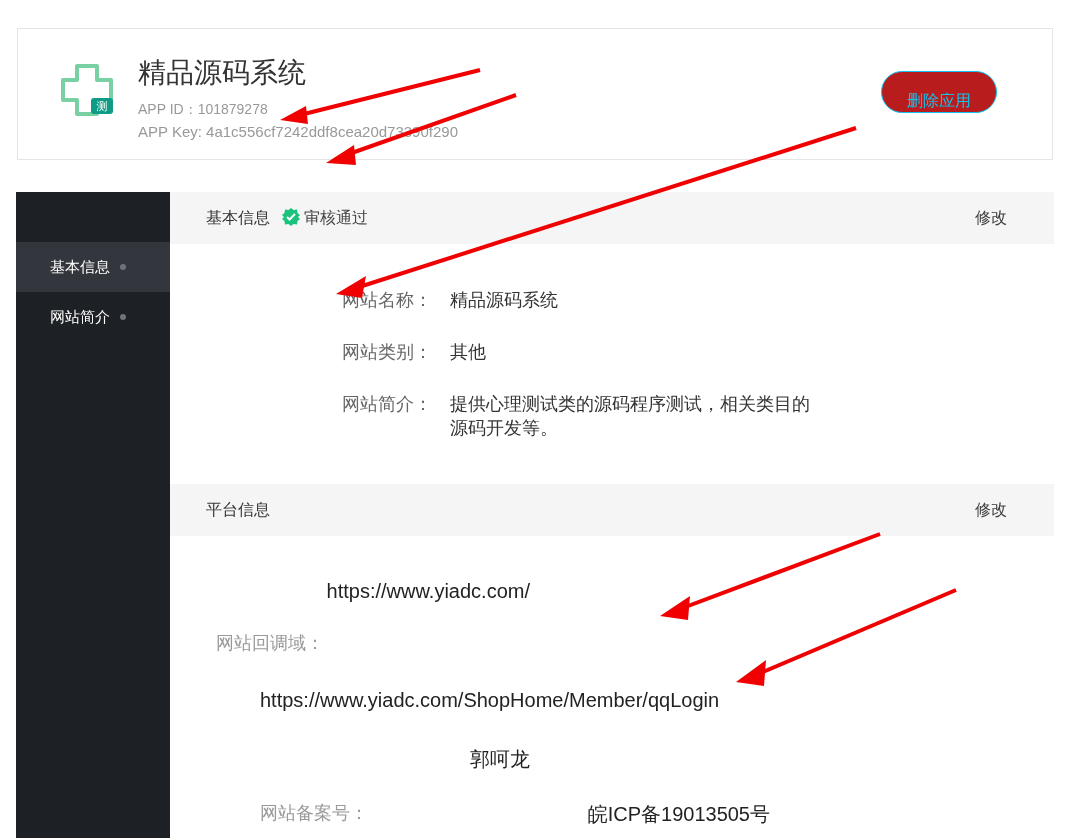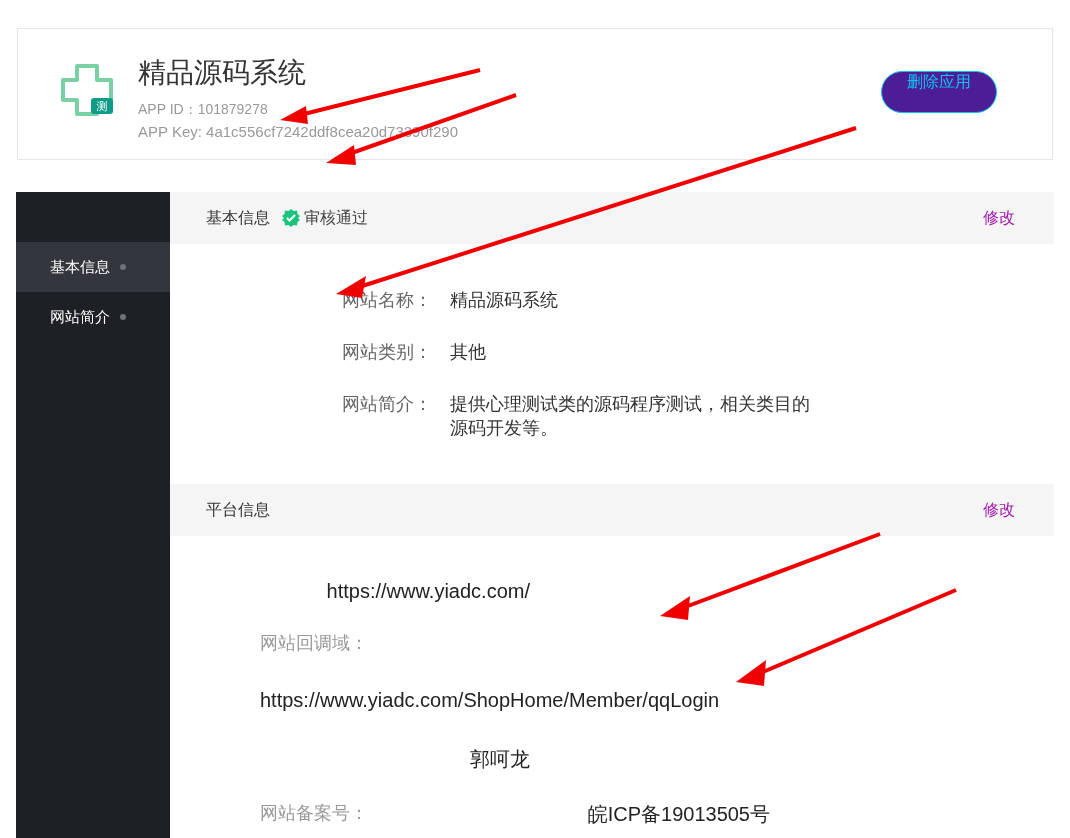--- a/index.html
+++ b/index.html
@@ -20,23 +20,23 @@
     align-items:center; justify-content:center;
   }
   .app-icon-wrap svg { width:56px; height:56px; }
   .app-title-block { position:absolute; left:120px; top:30px; }
   .app-title { font-size:28px; font-weight:400; color:#333; line-height:1; }
   .app-id-row  { margin-top:14px; font-size:14px; color:#999; }
   .app-key-row { margin-top:4px;  font-size:15px; color:#999; }
   .app-id-row span, .app-key-row span { color:#999; }
   .delete-btn {
     position:absolute; right:55px; top:42px; width:116px; height:42px;
-    border:1px solid #11c2ee; border-radius:21px; background:#4c1d95;
+    border:1px solid #11c2ee; border-radius:21px; background:#b91c1c;
     color:#11c2ee; font-size:16px; display:flex;
-    align-items:flex-start; justify-content:center; cursor:pointer;
+    align-items:flex-end; justify-content:center; cursor:pointer;
   }
 
   
   .lower { position:absolute; left:16px; top:192px; width:1038px; height:646px; }
   .sidebar {
     position:absolute; left:0; top:0; width:154px; height:646px;
     background:#1d2024; color:#fff;
   }
   .side-item {
     height:50px; display:flex; align-items:center; padding-left:34px;
@@ -50,25 +50,25 @@
   .side-spacer { height:50px; }
 
   .content { position:absolute; left:154px; top:0; width:884px; }
 
   .section-bar {
     height:52px; background:#f5f5f5; display:flex; align-items:center;
     padding:0 36px; position:relative; font-size:16px;
   }
   .section-bar .title { color:#333; }
   .badge-pass {
-    display:inline-flex; align-items:center; margin-left:12px; color:#444;
+    display:inline-flex; margin-left:12px; color:#444;
   }
   .badge-pass svg { width:18px; height:18px; margin-right:4px; }
   .modify-link {
-    position:absolute; right:39px; color:#a21caf; cursor:pointer;
+    position:absolute; right:47px; color:#404040; cursor:pointer;
     font-size:16px;
   }
 
   .fields { background:#fff; padding:30px 0 30px 0; }
   .field-row {
     display:flex; padding:14px 0 14px 0;
   }
   .field-label {
     width:200px; padding-right:18px; text-align:right;
     color:#666; font-size:18px; margin-left:80px;
@@ -165,21 +165,21 @@
       <span class="title">平台信息</span>
       <span class="modify-link">修改</span>
     </div>
 
     <div class="fields platform-fields">
       <div class="field-row">
         <div class="field-value mono">https://www.yiadc.com/</div>
       </div>
 
       <div class="field-row" style="padding-bottom:2px">
-        <div class="field-label" style="color:#999;text-align:center;margin-left:90px;width:auto">网站回调域：</div>
+        <div class="field-label" style="color:#999;text-align:center;margin-left:46px;width:auto">网站回调域：</div>
       </div>
       <div class="callback">https://www.yiadc.com/ShopHome/Member/qqLogin</div>
 
       <div class="field-row">
         <div class="field-value mono" style="font-family:inherit;font-size:20px">郭呵龙</div>
       </div>
       <div class="field-row">
         <div class="field-label" style="color:#999;text-align:left;margin-left:90px;width:150px">网站备案号：</div>
         <div class="field-value mono" style="font-family:inherit;font-size:20px">皖ICP备19013505号</div>
       </div>

